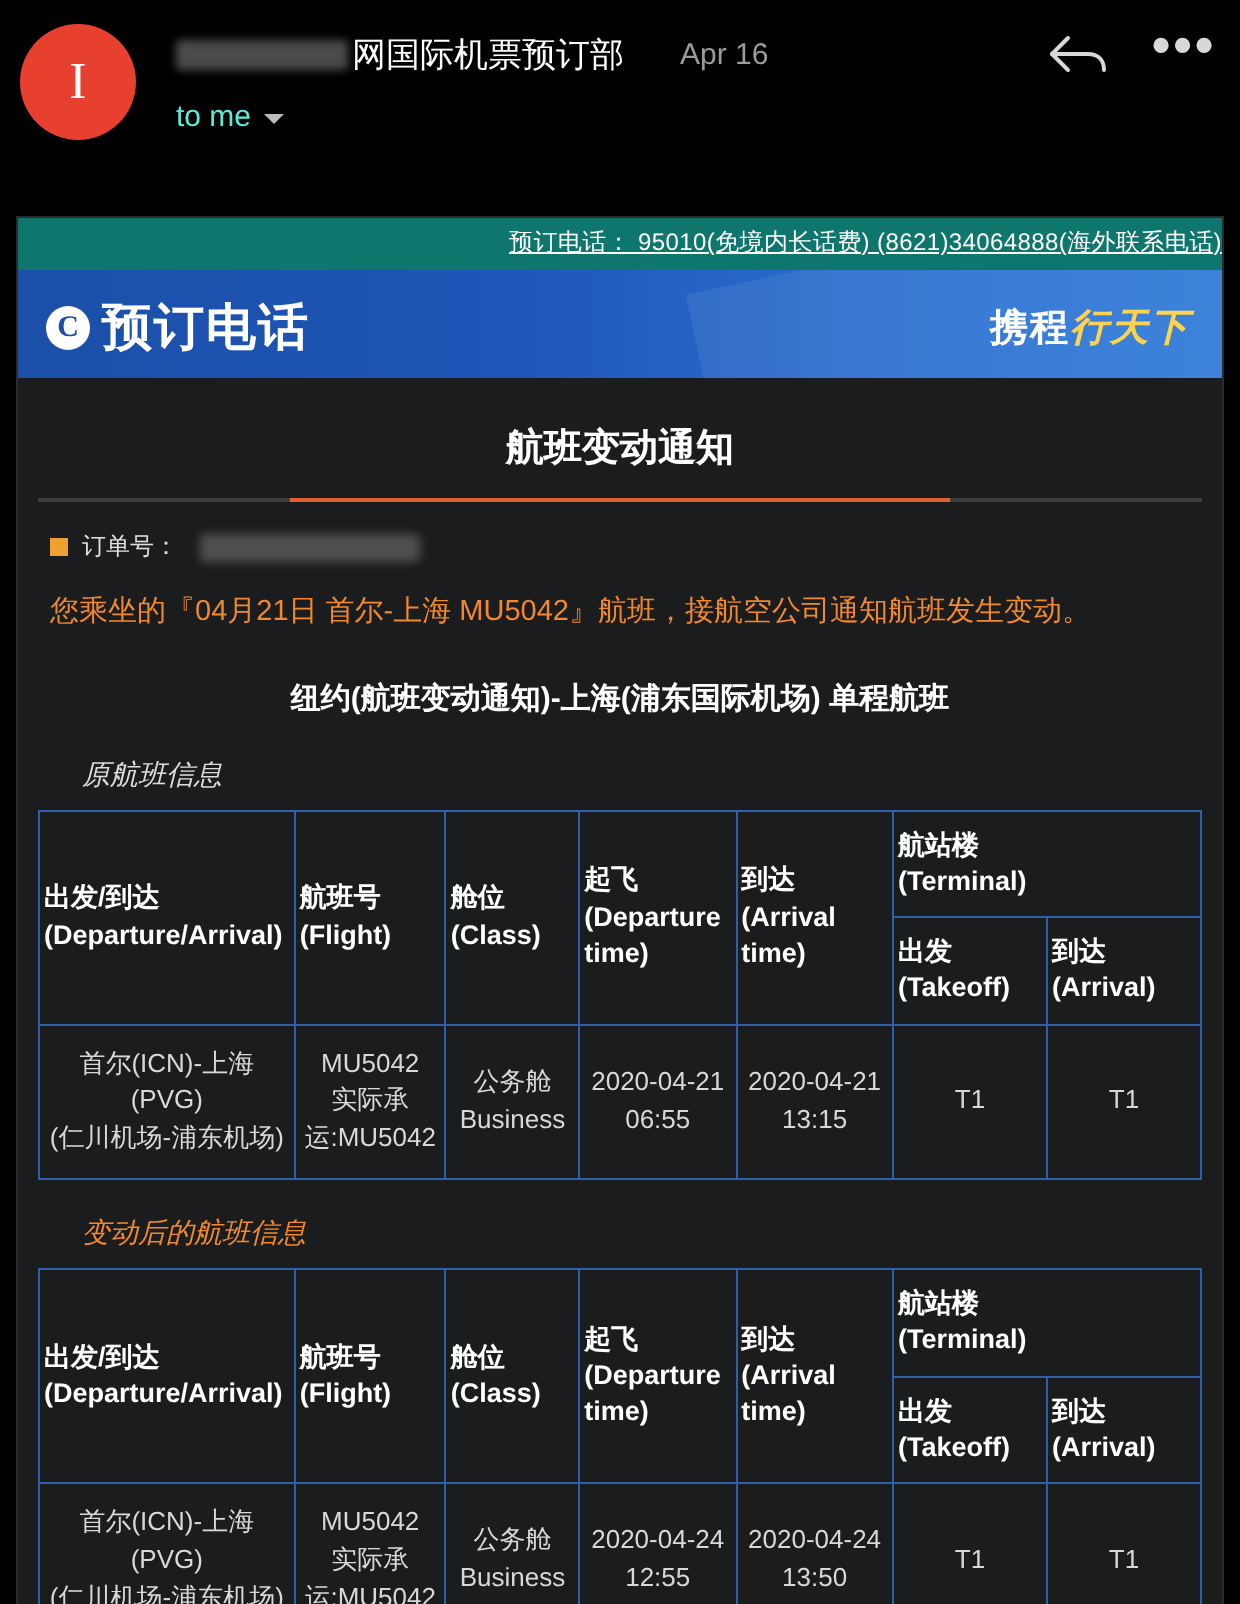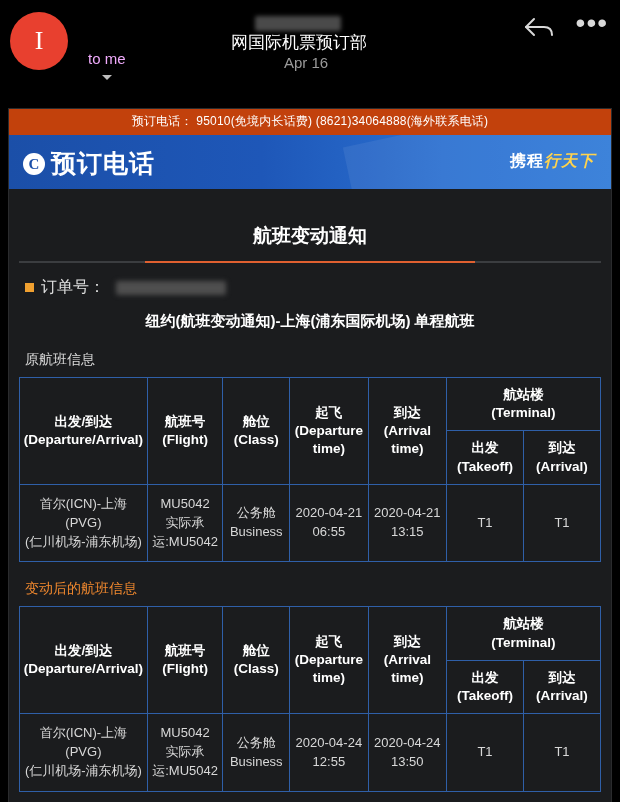--- a/index.html
+++ b/index.html
@@ -38,50 +38,48 @@
   }
   .sender-row {
     position: absolute;
     left: 88px;
     top: 16px;
     right: 110px;
     display: flex;
     align-items: center;
     gap: 0px;
     white-space: nowrap;
-    flex-direction: column;
   }
   .sender-redacted {
     display: inline-block;
     width: 86px;
     height: 15px;
     background: #4a4a4a;
     border-radius: 2px;
     filter: blur(2.2px);
     margin-right: 2px;
   }
   .sender-name {
     font-size: 17px;
     color: #ffffff;
   }
   .mail-date {
     font-size: 15px;
     color: #9b9b9b;
-    margin-left: 14px;
+    margin-left: 28px;
   }
   .to-row {
     position: absolute;
     left: 88px;
     top: 50px;
     font-size: 15px;
-    color: #f0abfc;
+    color: #5eead4;
     display: flex;
     align-items: center;
     gap: 6px;
-    flex-direction: column;
   }
   .caret {
     width: 0; height: 0;
     border-left: 5px solid transparent;
     border-right: 5px solid transparent;
     border-top: 5px solid #bdbdbd;
     display: inline-block;
     margin-top: 2px;
   }
   .hdr-actions {
@@ -109,26 +107,27 @@
     position: absolute;
     left: 8px;
     top: 108px;
     width: 604px;
     background: #1b1c1e;
     border: 1px solid #2a2b2d;
     box-sizing: border-box;
   }
 
   .ctrip-topbar {
-    background: #c2410c;
+    background: #0f766e;
     color: #ffffff;
     font-size: 12px;
-    text-align: center;
+    text-align: right;
     padding: 4px 0 5px 0;
     letter-spacing: 0.2px;
+    text-decoration: underline;
   }
   .ctrip-brandbar {
     position: relative;
     height: 54px;
     background: linear-gradient(90deg, #1b4fa8 0%, #1e57b8 42%, #2a6fd0 72%, #2f7ad8 100%);
     overflow: hidden;
   }
   .ctrip-brandbar::after {
     content: "";
     position: absolute;
@@ -160,37 +159,37 @@
     color: #ffffff;
     font-size: 25px;
     font-weight: bold;
     letter-spacing: 1px;
     font-family: "Liberation Serif", serif;
   }
   .brand-slogan {
     position: absolute;
     right: 16px; top: 16px;
     z-index: 2;
-    font-size: 16px;
+    font-size: 19px;
     font-weight: bold;
     color: #ffffff;
     font-family: "Liberation Serif", serif;
     letter-spacing: 1px;
   }
   .brand-slogan .accent { color: #ffd34d; font-style: italic; }
 
   .content {
     padding: 0 10px 12px 10px;
   }
 
   .notice-title {
     text-align: center;
     font-size: 19px;
     color: #ffffff;
-    padding: 34px 0 12px 0;
+    padding: 22px 0 12px 0;
     font-weight: bold;
   }
   .title-rule {
     height: 2px;
     background: #3b3d40;
     position: relative;
     margin: 0 0 14px 0;
   }
   .title-rule::before {
     content: "";
@@ -200,21 +199,21 @@
     top: 0;
     width: 330px;
     height: 2px;
     background: #e06030;
   }
 
   .order-row {
     display: flex;
     align-items: center;
     gap: 7px;
-    font-size: 16px;
+    font-size: 12px;
     color: #e0e0e0;
     margin: 6px 0 14px 6px;
   }
   .bullet-sq {
     width: 9px; height: 9px;
     background: #f0a030;
     display: inline-block;
   }
   .order-redacted {
     display: inline-block;
@@ -236,40 +235,41 @@
     text-align: center;
     font-size: 15px;
     color: #ffffff;
     font-weight: bold;
     margin: 0 0 20px 0;
   }
 
   .section-label {
     font-size: 14px;
     color: #dcdcdc;
-    margin: 0 0 8px 6px;
+    margin: 0 0 8px 22px;
+    font-style: italic;
   }
   .section-label.changed { color: #f0882e; }
 
   table.flight {
     width: 100%;
     border-collapse: collapse;
     table-layout: fixed;
     margin-bottom: 18px;
     background: #1b1c1e;
   }
   table.flight, table.flight th, table.flight td {
     border: 1px solid #2f5fa8;
   }
   table.flight th {
     color: #ffffff;
     font-size: 13.5px;
     font-weight: bold;
     padding: 8px 2px;
-    text-align: center;
+    text-align: left;
     line-height: 1.35;
   }
   table.flight td {
     color: #d8d8d8;
     font-size: 13px;
     padding: 10px 3px;
     text-align: center;
     line-height: 1.45;
     vertical-align: middle;
   }
@@ -331,20 +331,21 @@
 
     <div class="notice-title">航班变动通知</div>
     <div class="title-rule"></div>
 
     <div class="order-row">
       <span class="bullet-sq"></span>
       <span>订单号：</span>
       <span class="order-redacted"></span>
     </div>
 
+    <div class="alert-line">您乘坐的『04月21日 首尔-上海 MU5042』航班，接航空公司通知航班发生变动。</div>
 
     <div class="route-line">纽约(航班变动通知)-上海(浦东国际机场) 单程航班</div>
 
     <div class="section-label">原航班信息</div>
 
     <table class="flight">
       <colgroup>
         <col class="col-a">
           <col class="col-b">
           <col class="col-c">

